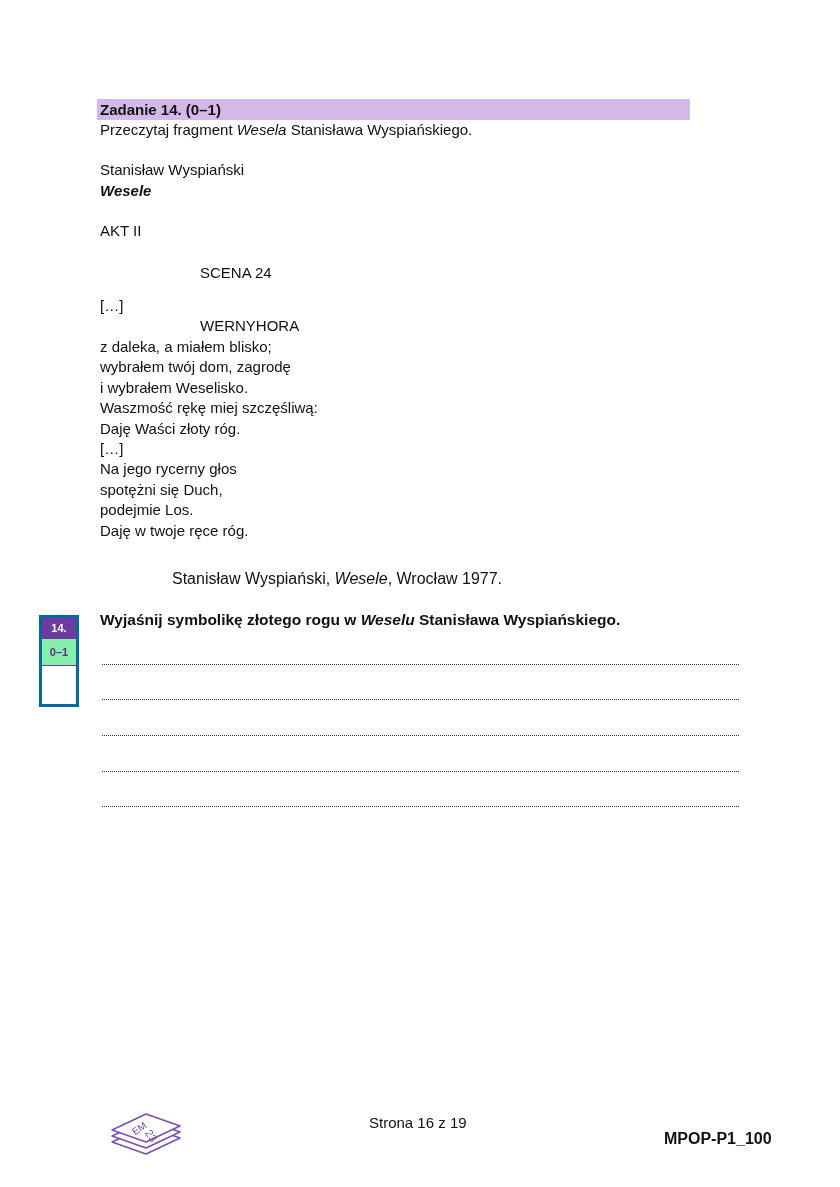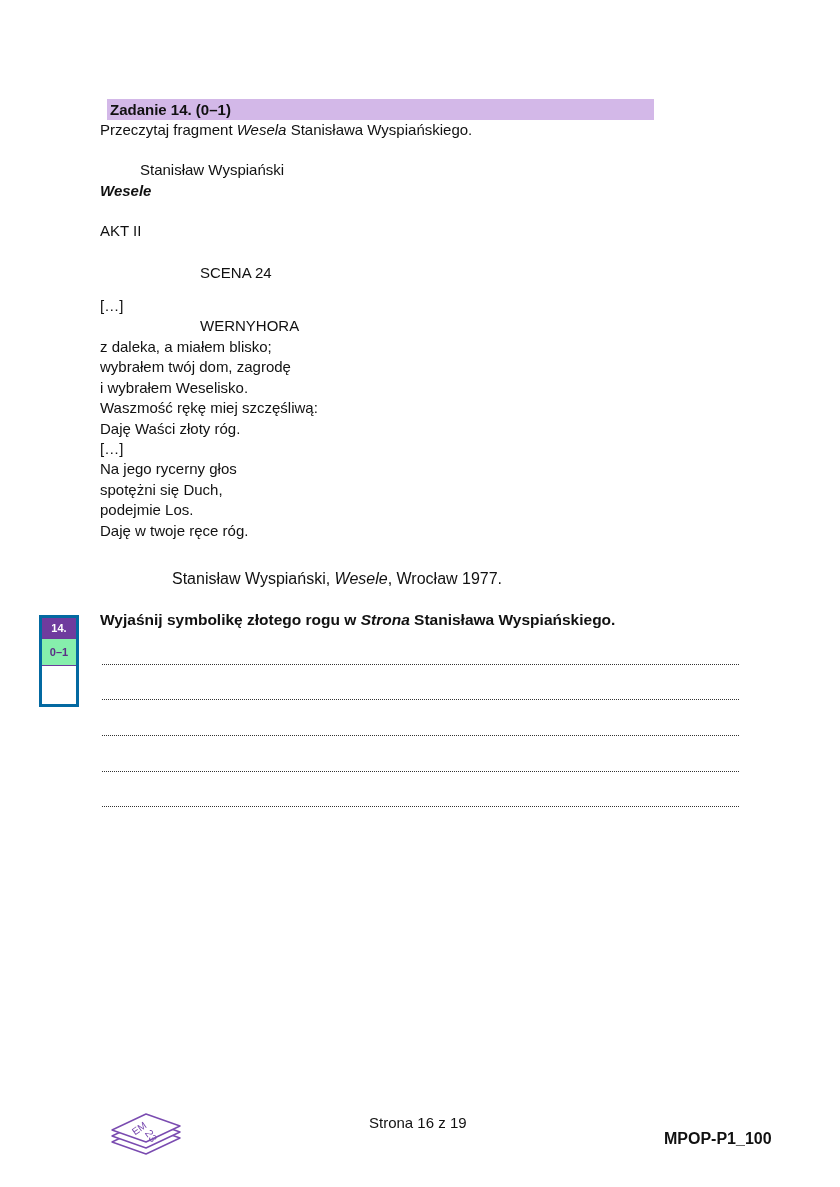--- a/index.html
+++ b/index.html
@@ -3,30 +3,30 @@
   <meta charset="utf-8">
   <style>
     html, body { margin: 0; padding: 0; }
     body {
       width: 840px; height: 1187px; background: #ffffff;
       position: relative; overflow: hidden;
       font-family: "Liberation Sans", sans-serif; color: #111111;
     }
     .abs { position: absolute; }
     .task-header {
-      left: 107px; top: 99px; width: 547px; height: 21px;
+      left: 97px; top: 99px; width: 593px; height: 21px;
       background: #d3b8e8;
     }
     .task-header span {
       position: absolute; left: 3px; top: 1px;
       font-size: 15px; font-weight: bold; line-height: 19px; color: #111;
     }
     .txt { font-size: 15px; line-height: 20.5px; white-space: nowrap; }
     .instruction { left: 100px; top: 120px; }
-    .author { left: 100px; top: 160px; margin-left: 40px; }
+    .author { left: 100px; top: 160px; }
     .title { left: 100px; top: 181px; font-weight: bold; font-style: italic; }
     .act { left: 100px; top: 221px; }
     .scene { left: 200px; top: 263px; }
     .ellipsis1 { left: 100px; top: 296px; }
     .speaker { left: 200px; top: 316px; }
     .verses { left: 100px; top: 337px; }
     .verses div { height: 20.4px; }
     .source {
       left: 172px; top: 571px; font-size: 16px; line-height: 16px; white-space: nowrap;
     }
@@ -90,21 +90,21 @@
 </div>
 
 <div class="abs source"><span>Stanisław Wyspiański, </span><i>Wesele</i><span>, Wrocław 1977.</span></div>
 
 <div class="abs score-box">
   <div class="score-num">14.</div>
   <div class="score-range">0–1</div>
   <div class="score-empty"></div>
 </div>
 
-<div class="abs question"><span>Wyjaśnij symbolikę złotego rogu w </span><i>Strona</i><span> Stanisława Wyspiańskiego.</span></div>
+<div class="abs question"><span>Wyjaśnij symbolikę złotego rogu w </span><i>Weselu</i><span> Stanisława Wyspiańskiego.</span></div>
 
 <div class="abs answer-line" style="top:664px"></div>
 <div class="abs answer-line" style="top:699px"></div>
 <div class="abs answer-line" style="top:735px"></div>
 <div class="abs answer-line" style="top:771px"></div>
 <div class="abs answer-line" style="top:806px"></div>
 
 <div class="abs logo">
   <svg width="72" height="50" viewBox="0 0 72 50" fill="none" stroke="#7a4bb0" stroke-width="1.4" stroke-linejoin="round">
     <polygon points="2,34 36,18 70,30 36,46"></polygon>

